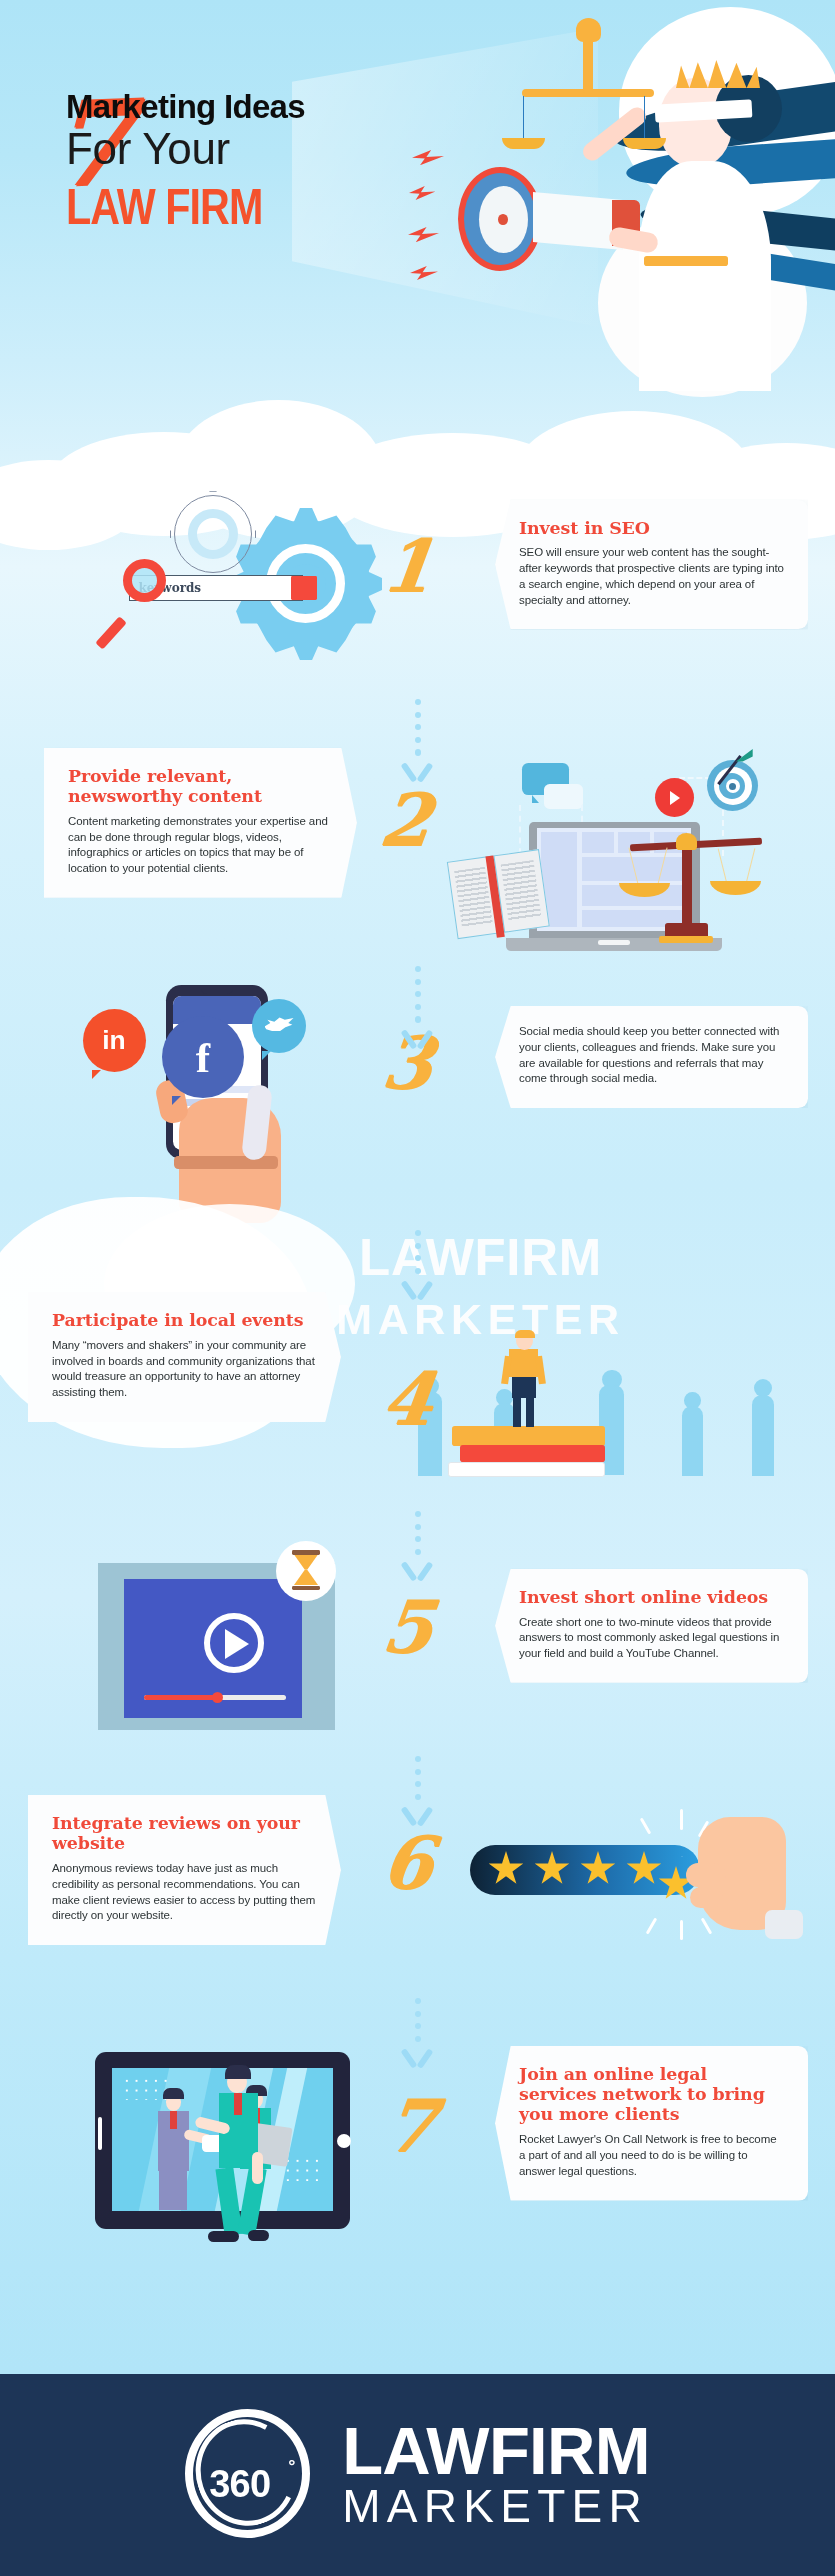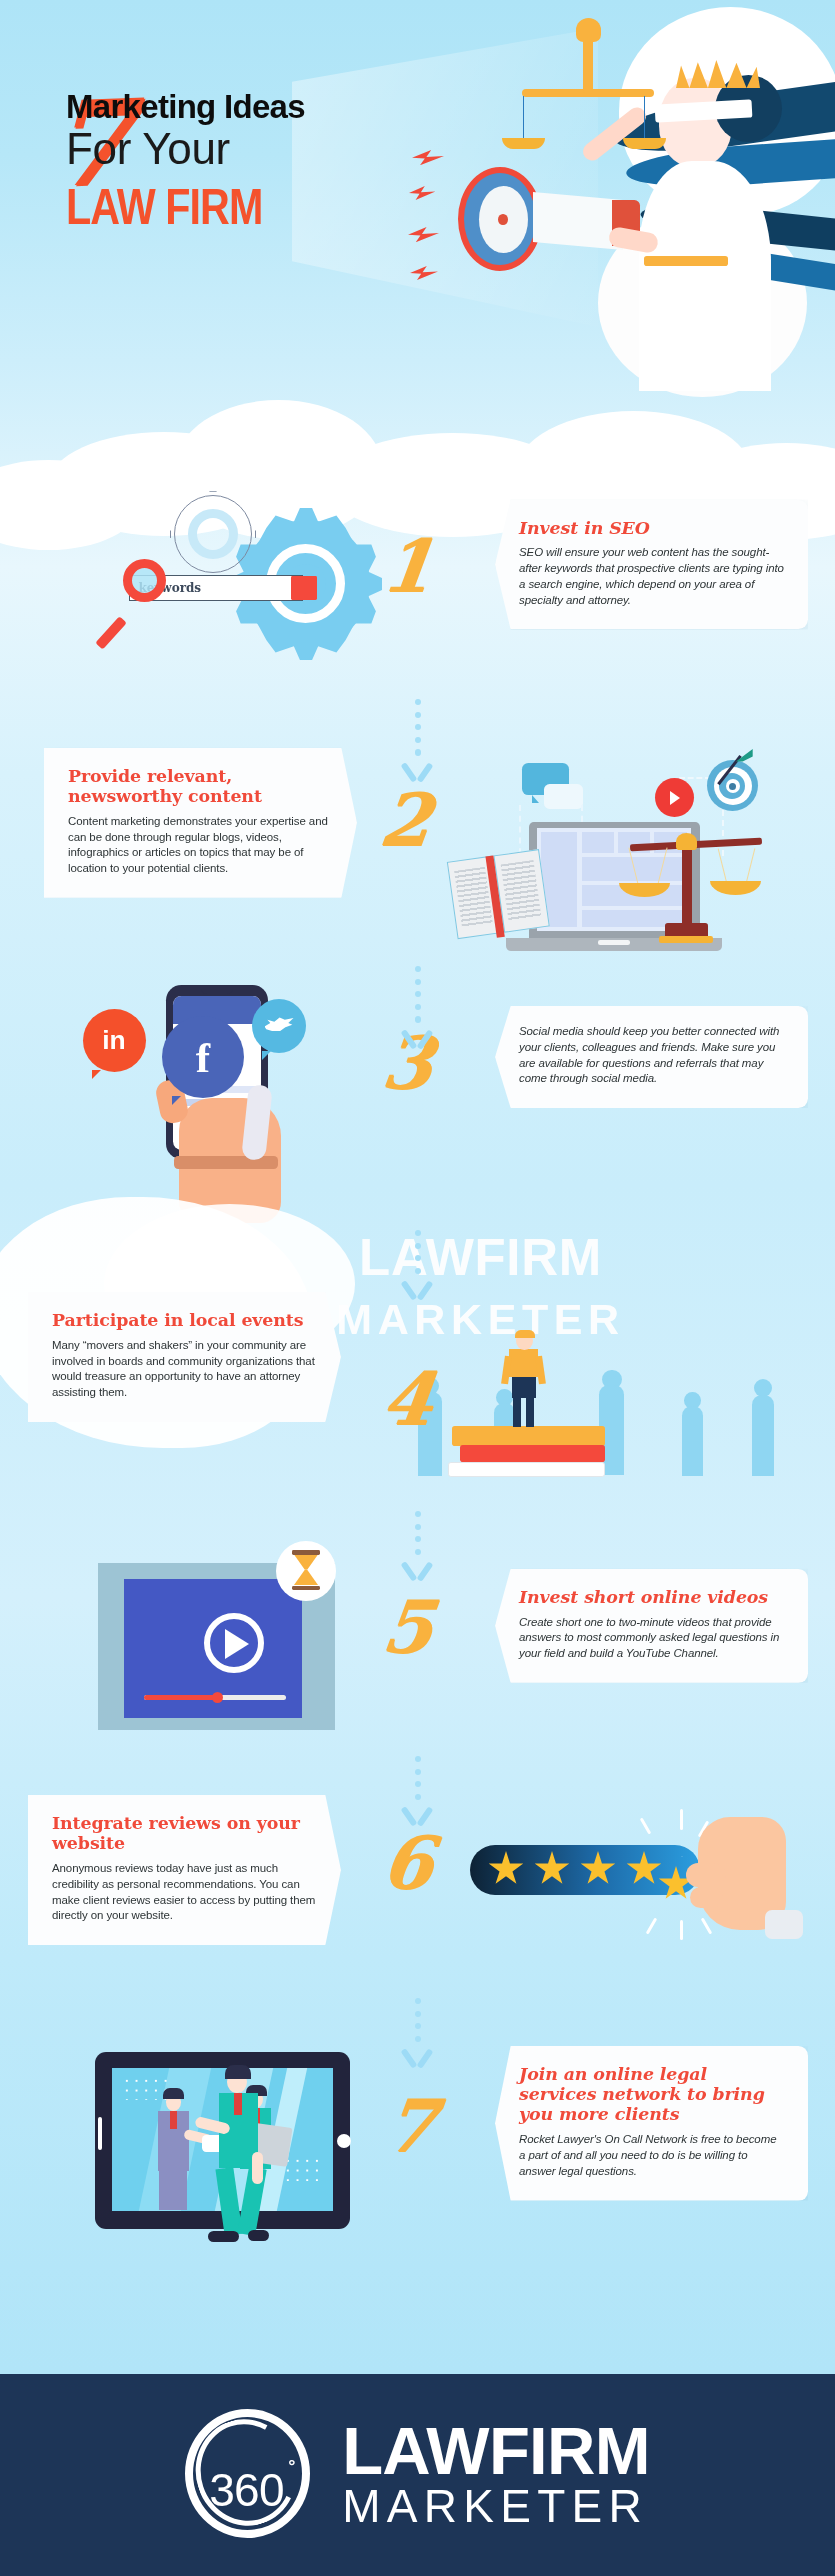--- a/index.html
+++ b/index.html
@@ -67,21 +67,20 @@
   .step { position:absolute; width:835px; height:230px; z-index:10; }
 
   .card {
     position:absolute; width:313px; background:#fcfdfe;
     padding:18px 24px 21px 24px;
     box-shadow:0 4.2px 15.3px rgba(80,140,170,0.16);
   }
   .card-right { 
     clip-path:polygon(0 0, 100% 0, 100% 100%, 6.5% 100%, 0% 88%, 0% 50%, 0% 12%);
     border-radius:0 9.7px 9.7px 0;
-    font-style:italic;
   }
   .card-right.notch {
     clip-path:polygon(5% 0, 100% 0, 100% 100%, 5% 100%, 0% 50%);
   }
   .card-left.notch {
     clip-path:polygon(0 0, 95% 0, 100% 50%, 95% 100%, 0 100%);
   }
   .card h3 {
     font-family:"DejaVu Serif", serif;
     font-size:17.4px; line-height:1.16; color:#f04a3a; font-weight:700;
@@ -222,21 +221,21 @@
     position:absolute; left:0; bottom:0; width:835px; height:202px;
     background:#1d3557; z-index:20;
     display:flex; align-items:center; justify-content:center; gap:25px;
   }
   .logo-circles { position:relative; width:132px; height:132px; flex:none; }
   .lc {
     position:absolute; border-radius:50%; border:8.4px solid #fff;
   }
   .logo-360 {
     position:absolute; left:24px; top:54px; color:#fff;
-    font-size:46px; font-weight:400; letter-spacing:-0.7px;
+    font-size:38px; font-weight:700; letter-spacing:-0.7px;
     font-family:"Liberation Sans", sans-serif;
   }
   .logo-deg { position:absolute; left:103px; top:47px; color:#fff; font-size:18px; font-weight:700; }
   .logo-words { color:#fff; }
   .logo-words .lw1 {
     font-size:67px; font-weight:700; letter-spacing:-0.7px; line-height:0.92;
   }
   .logo-words .lw2 {
     font-size:46px; font-weight:400; letter-spacing:6.3px; line-height:1.05;
   }

